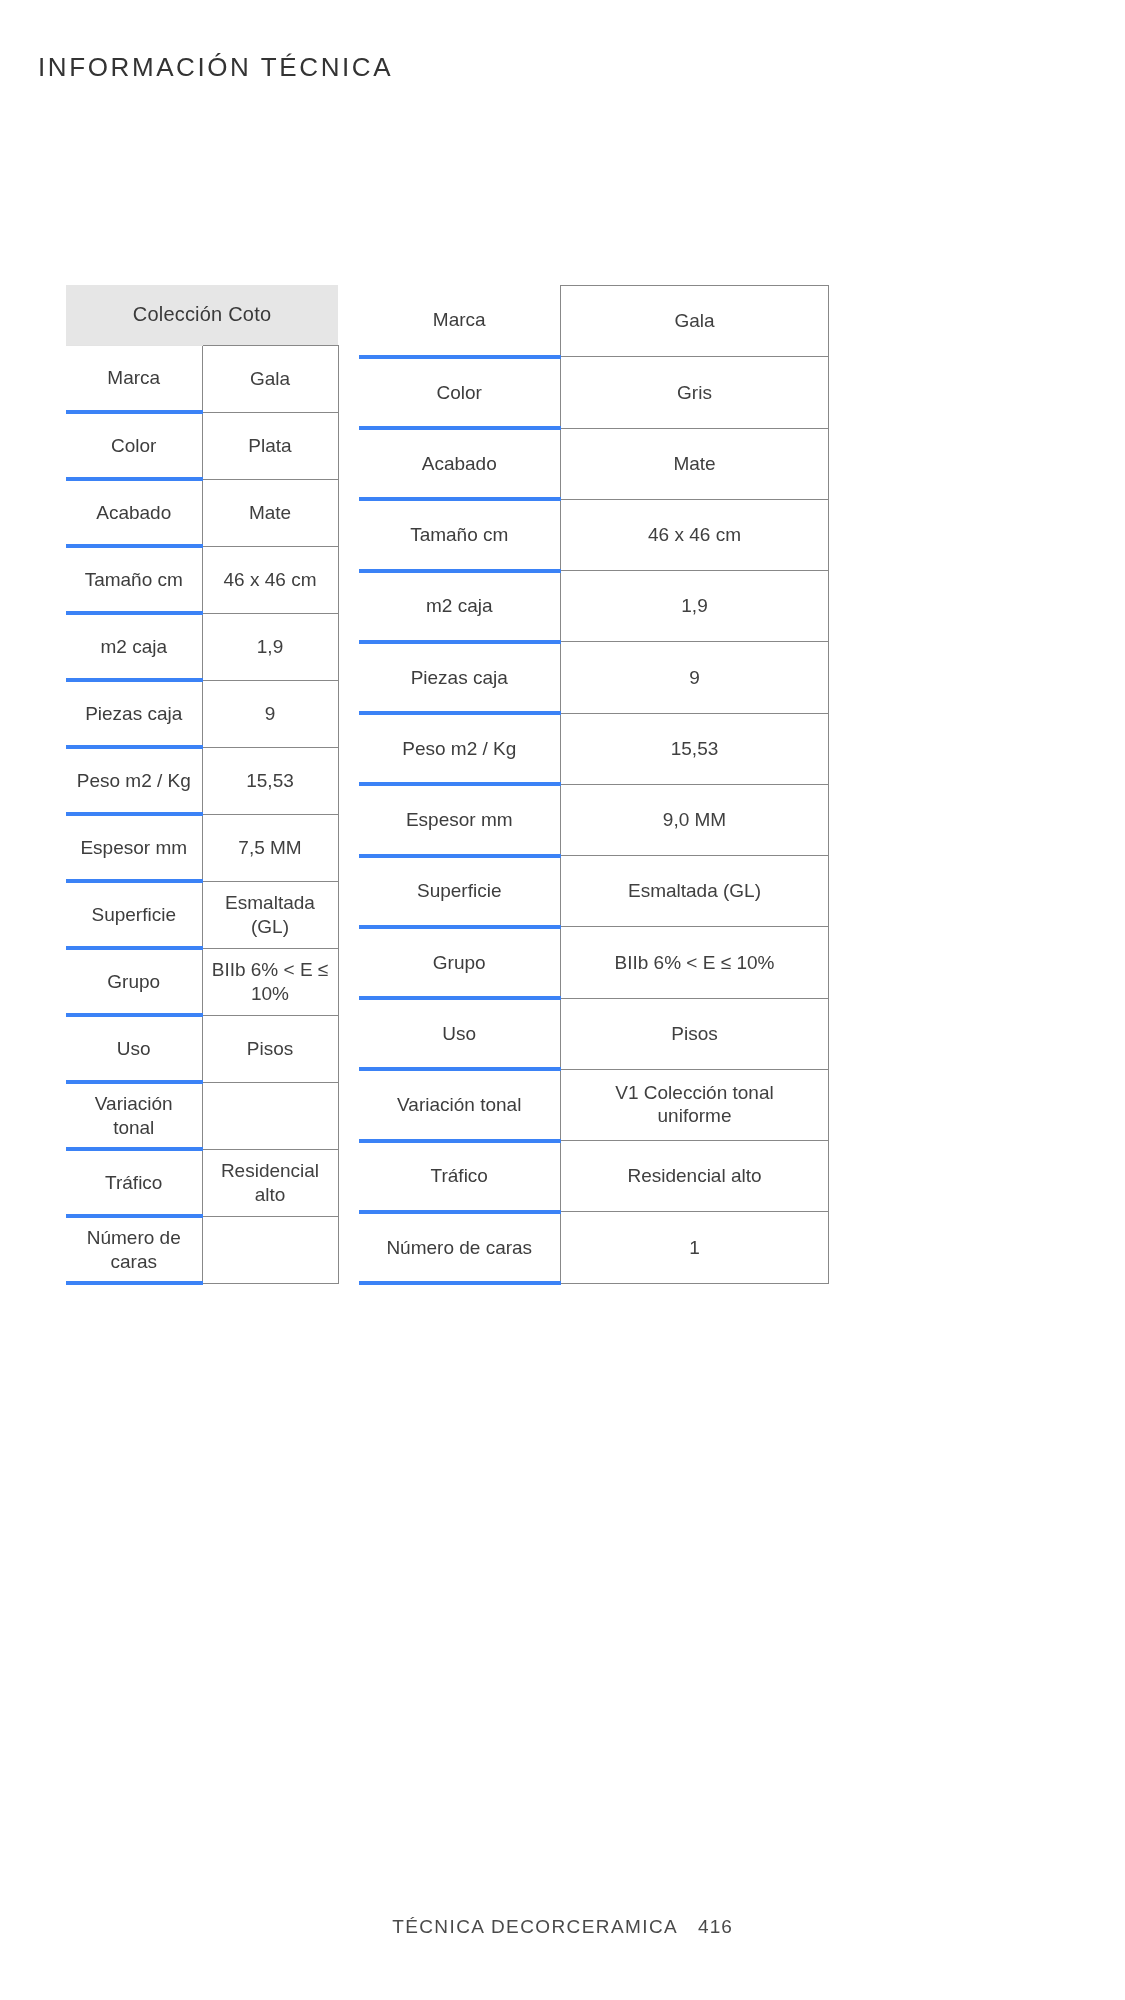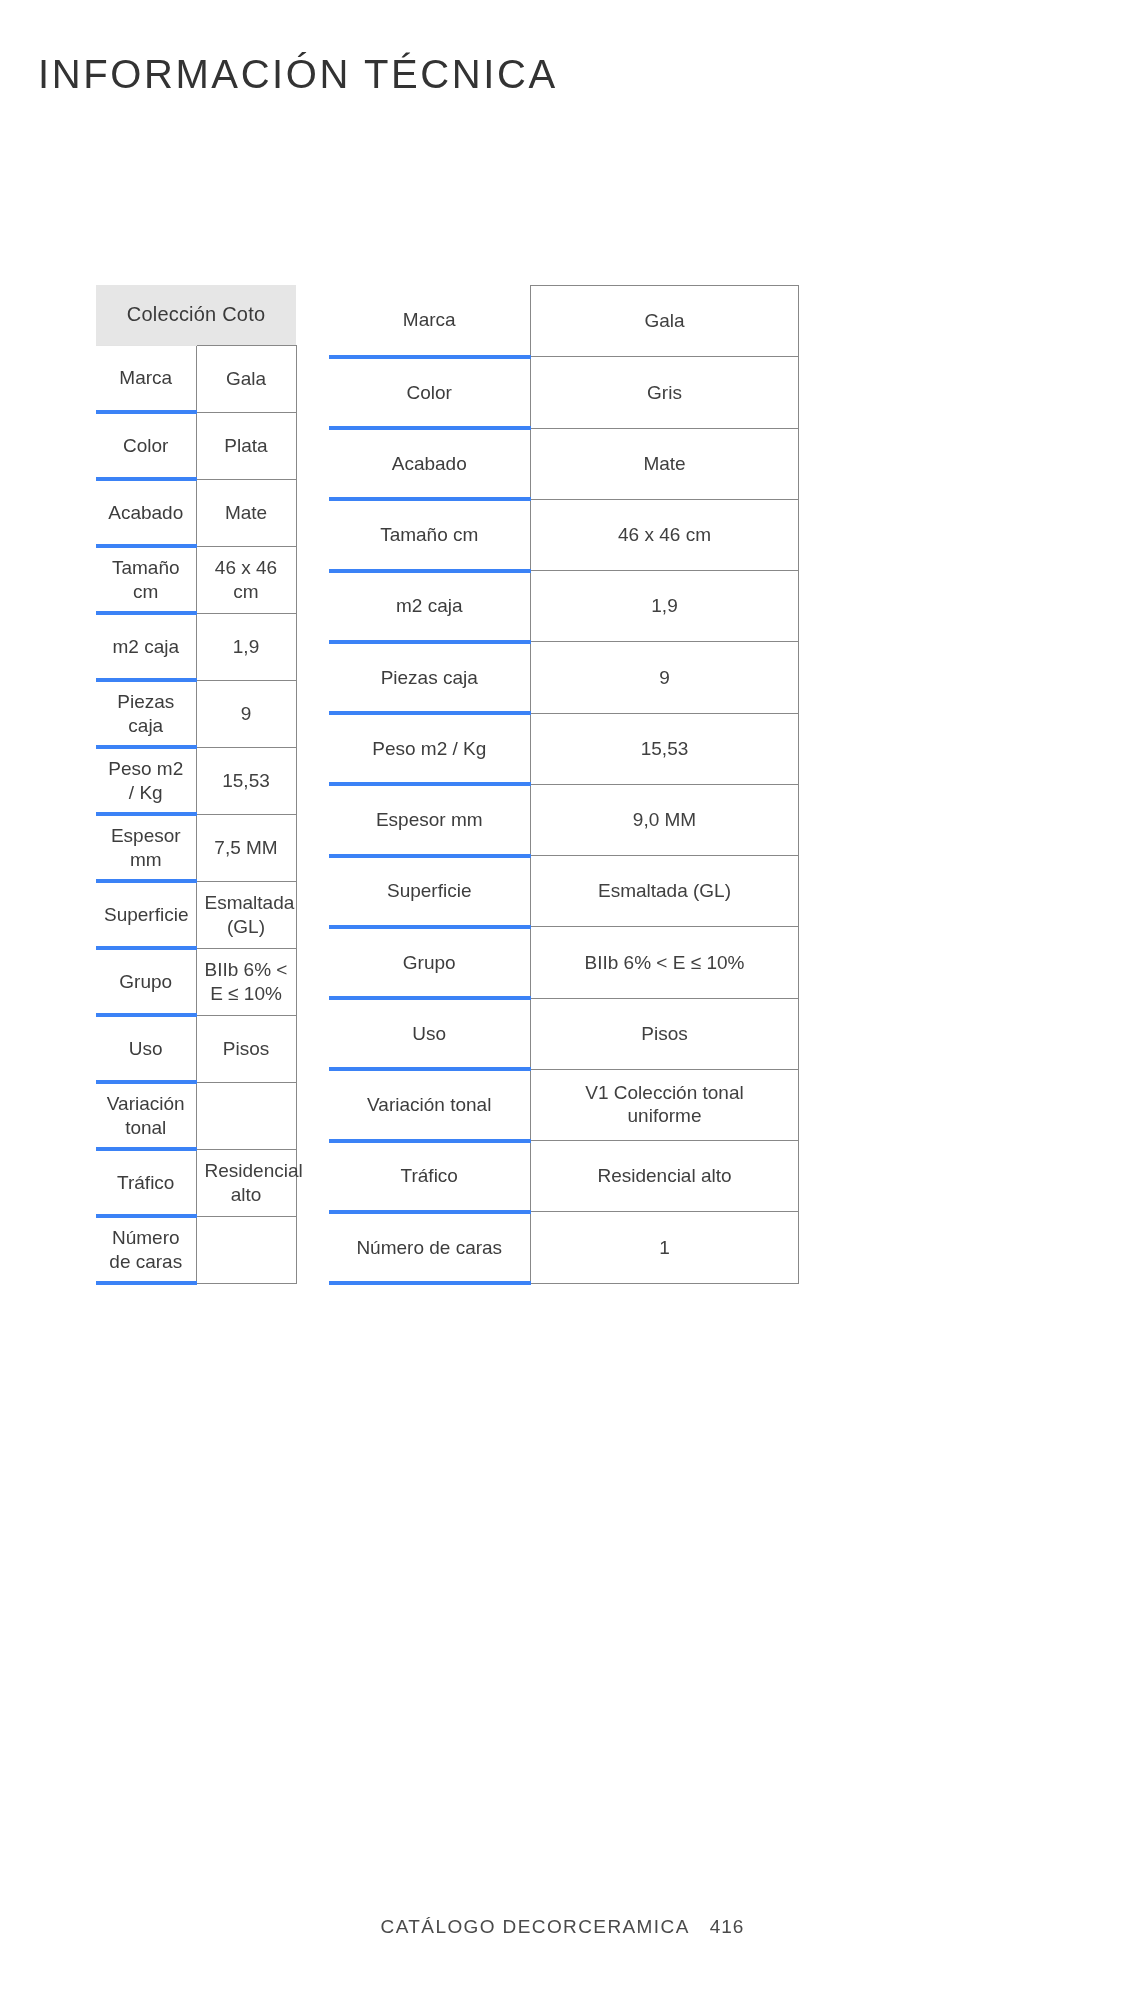--- a/index.html
+++ b/index.html
@@ -19,36 +19,36 @@
   .page {
     position: absolute;
     inset: 0;
   }
 
   
   .page-title {
     position: absolute;
     left: 38px;
     top: 52px;
-    font-size: 40px;
+    font-size: 26px;
     letter-spacing: 2.6px;
     font-weight: 400;
     color: #333333;
     white-space: nowrap;
   }
 
   
   .tables {
     position: absolute;
     left: 0;
     top: 285px;
     width: 895px;
     display: flex;
-    gap: 32px;
-    padding: 0 96px;
+    gap: 20px;
+    padding: 0 66px;
     box-sizing: border-box;
   }
 
   .spec-table {
     width: 470px;
     border-collapse: collapse;
     table-layout: fixed;
     font-size: 19px;
   }
 
@@ -246,16 +246,16 @@
         <tr>
           <td class="lbl">Número de caras</td>
           <td class="val">1</td>
         </tr>
       </tbody>
     </table>
 
   </div>
 
   <div class="footer">
-    <span>CATÁLOGO DECORCERAMICA</span><span class="page-no">416</span>
+    <span>TÉCNICA DECORCERAMICA</span><span class="page-no">416</span>
   </div>
 
 </div>
 
 </body></html>

